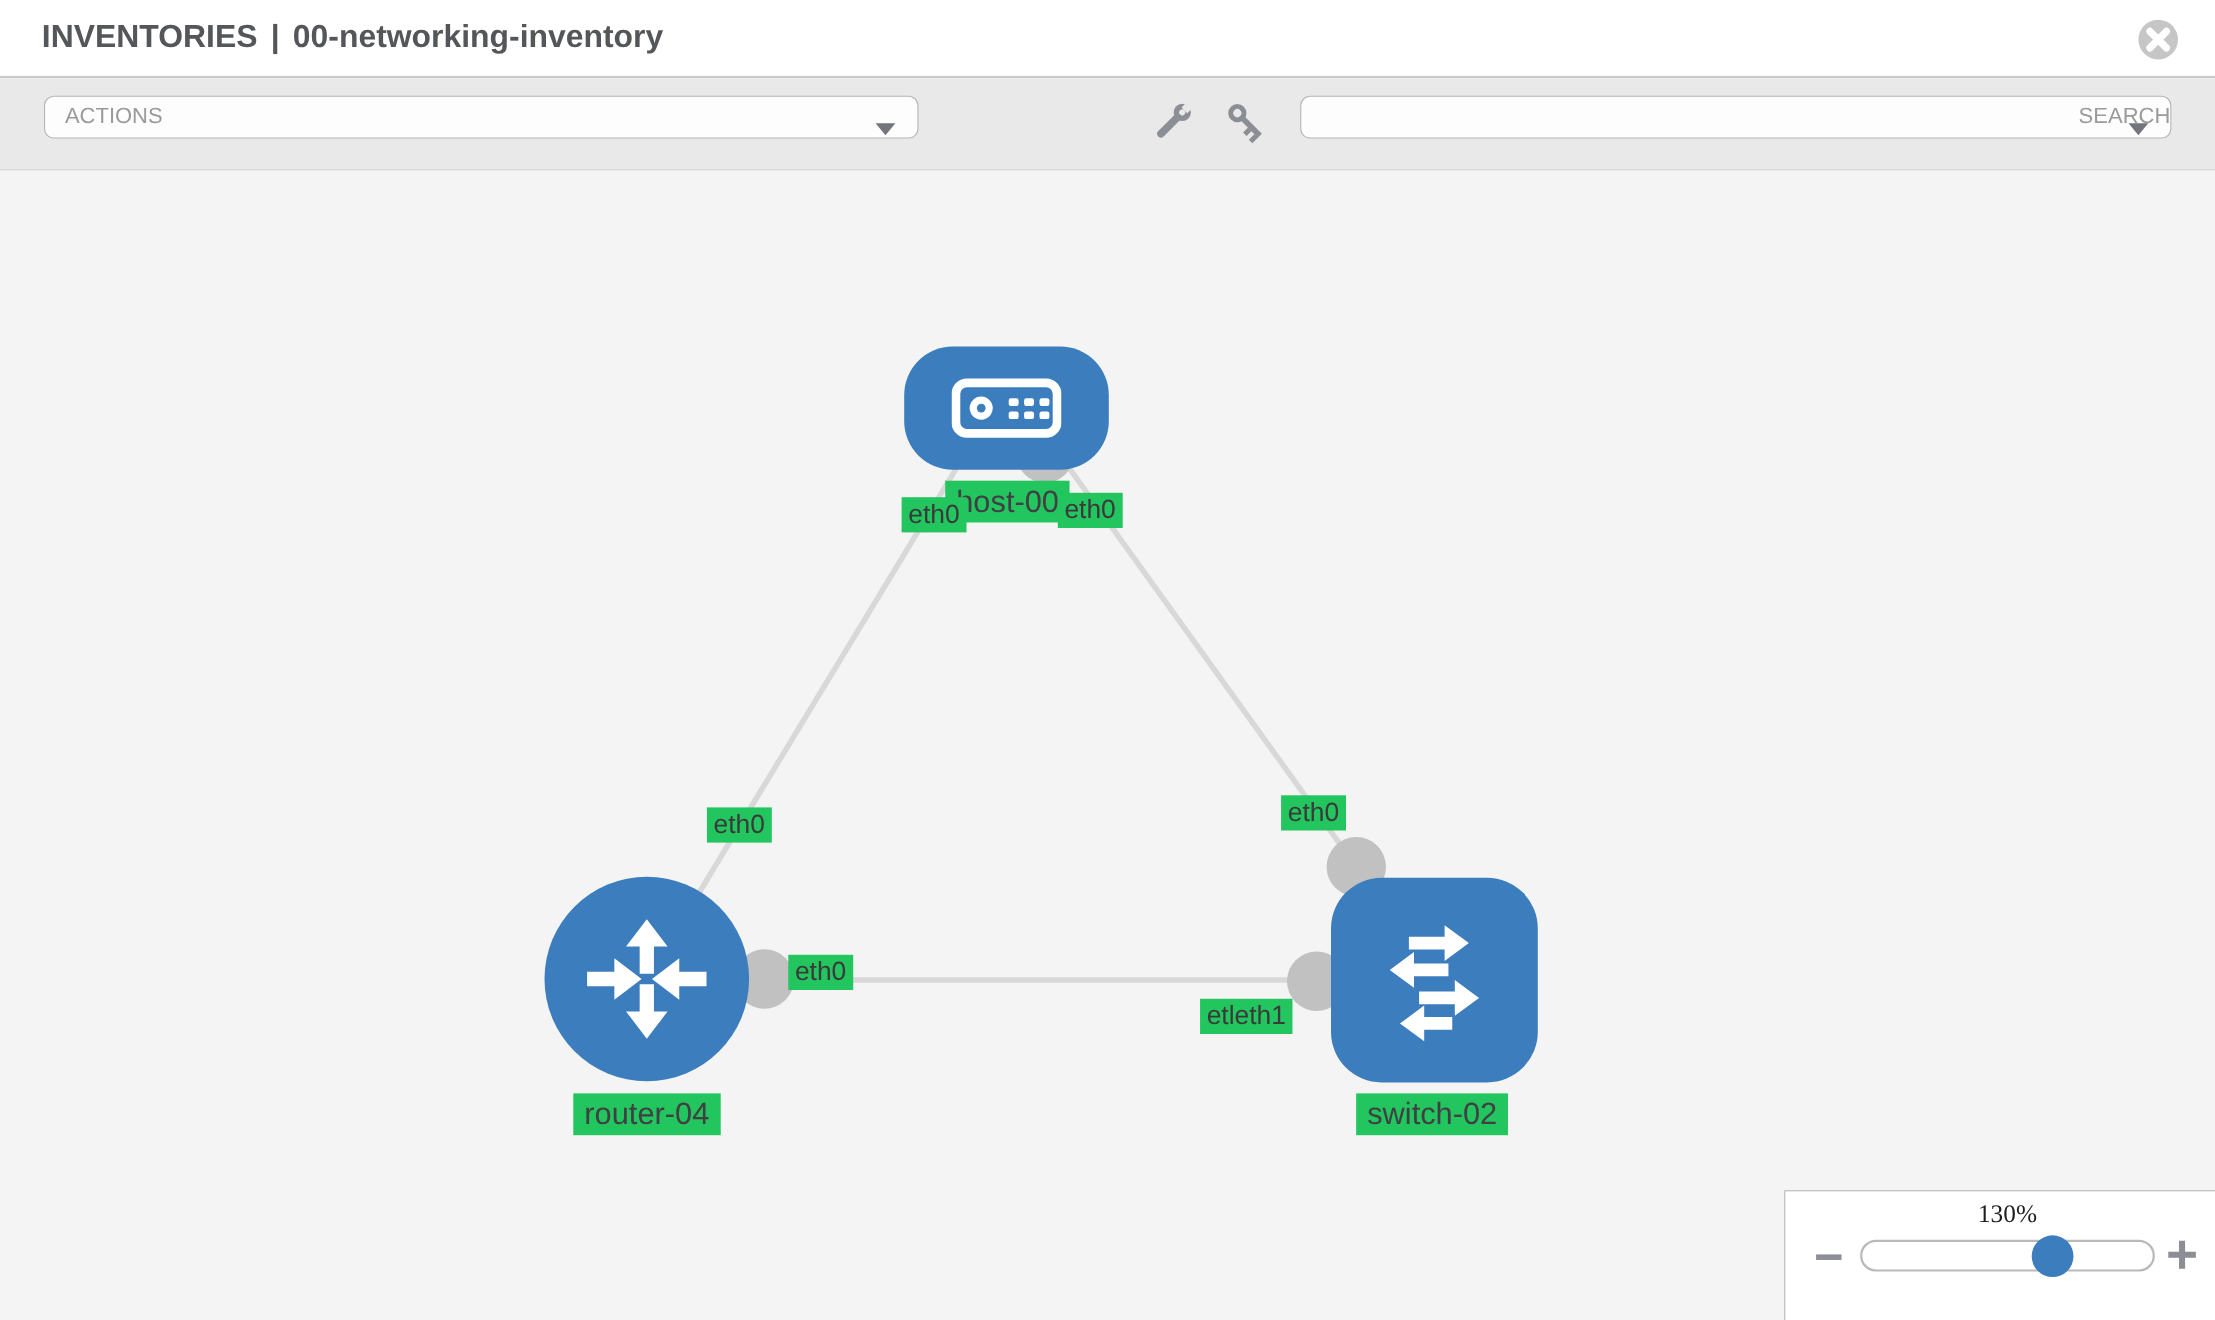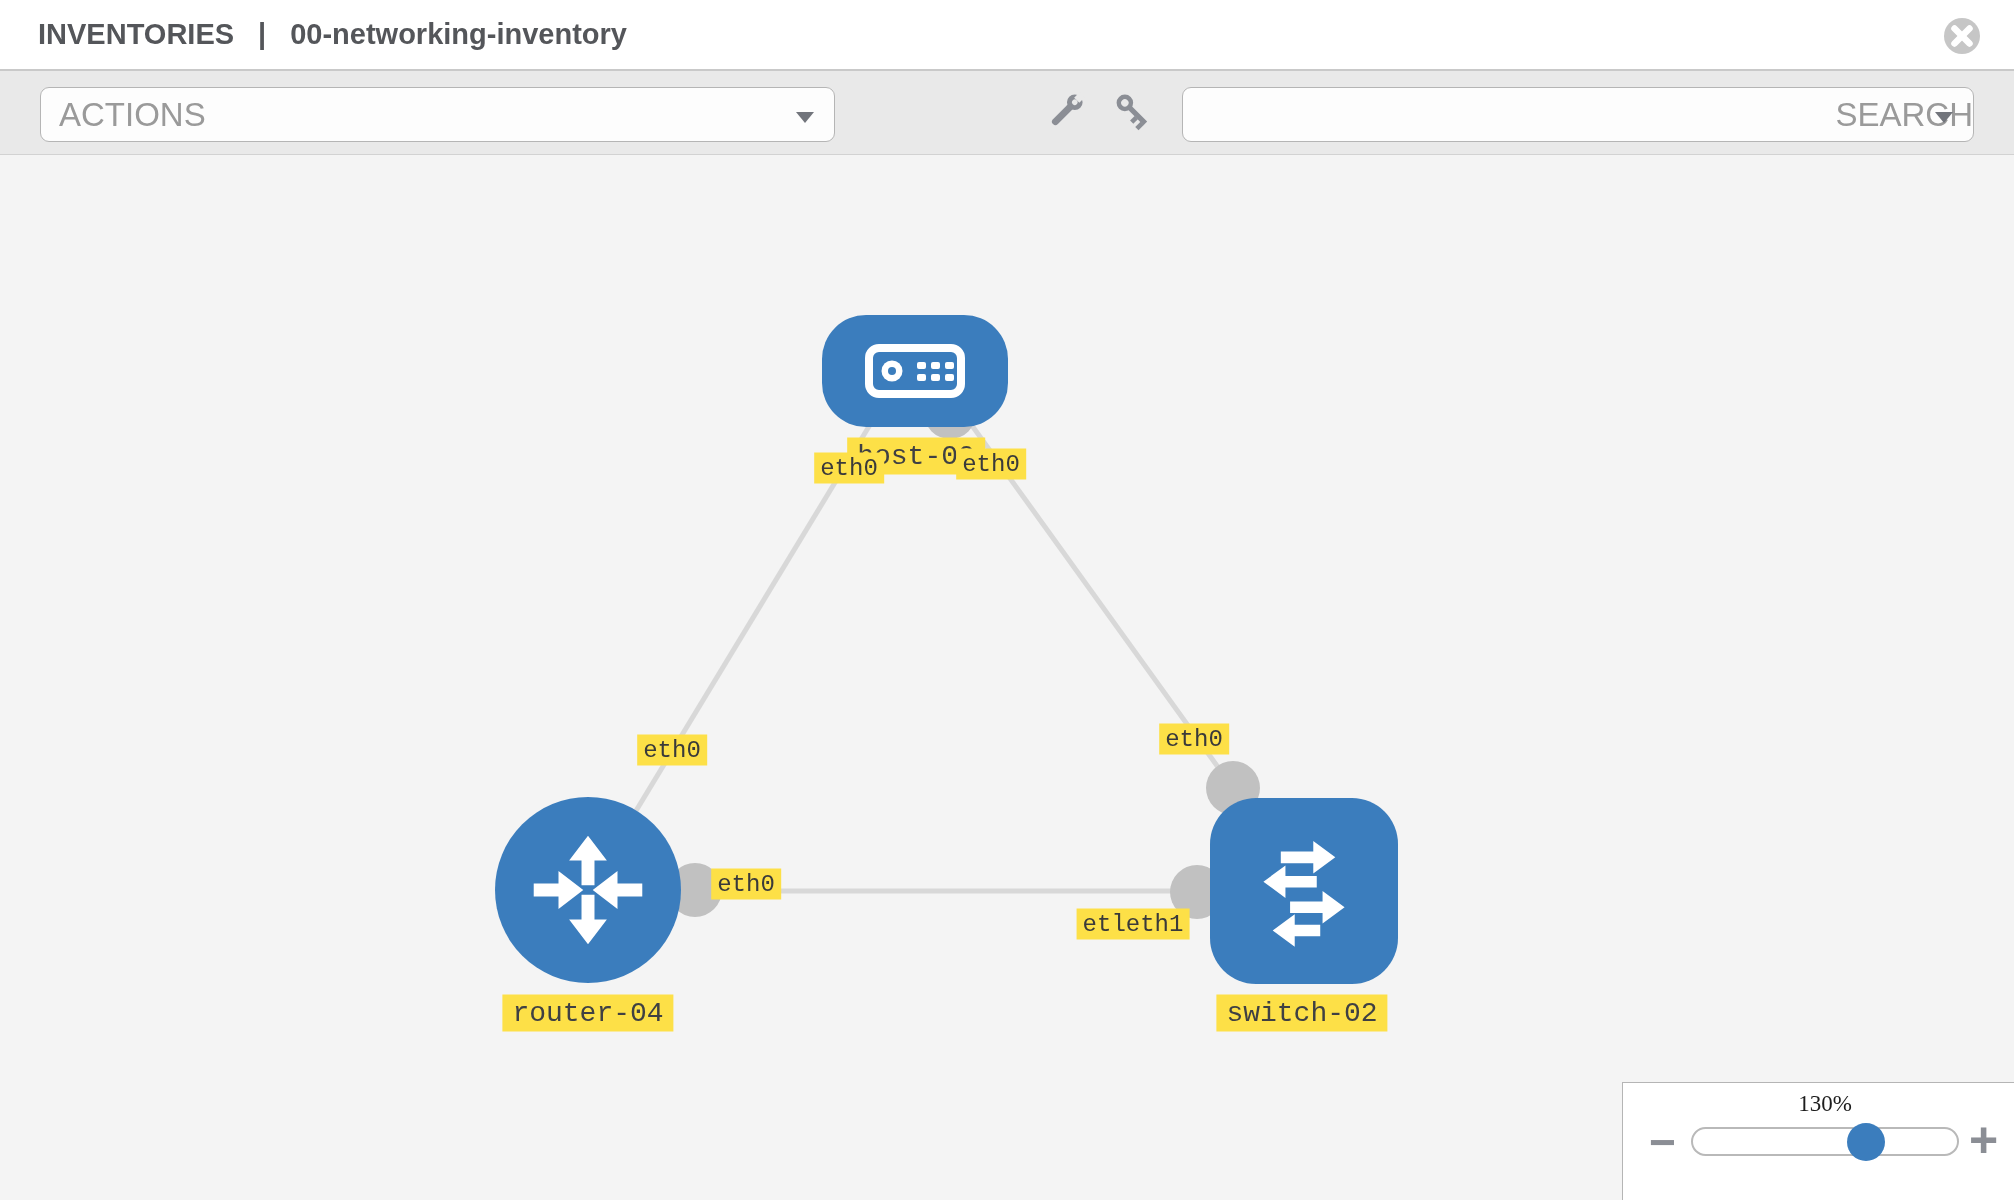--- a/index.html
+++ b/index.html
@@ -2,51 +2,51 @@
 <html><head>
 <meta charset="utf-8">
 <style>
   * { margin:0; padding:0; box-sizing:border-box; }
   html,body { width:2014px; height:1200px; overflow:hidden;
     font-family:"Liberation Sans", sans-serif; background:#fff; }
 
   
   .header { position:relative; height:71px; background:#ffffff;
     border-bottom:2px solid #c9c9c9; display:flex; align-items:center; padding-left:38px; }
-  .title { font-size:29px; font-weight:700; color:#54565a; display:flex; gap:24px; }
+  .title { font-size:29px; font-weight:700; color:#54565a; display:flex; gap:12px; }
   .close-btn { position:absolute; right:32px; top:16px; width:40px; height:40px;
     cursor:pointer; }
 
   
   .toolbar { position:relative; height:84px; background:#e9e9e9;
     border-bottom:1px solid #d2d2d2; }
-  .combo { position:absolute; top:16px; height:55px; background:#fdfdfd;
+  .combo { position:absolute; top:16px; height:39px; background:#fdfdfd;
     border:1px solid #b5b5b5; border-radius:9px; display:flex; align-items:center;
-    padding-left:18px; font-size:33px; color:#9a9a9a; cursor:pointer; }
+    padding-left:18px; font-size:20px; color:#9a9a9a; cursor:pointer; }
   .combo .caret { position:absolute; right:20px; top:24px; width:0; height:0;
     border-left:9px solid transparent; border-right:9px solid transparent;
     border-top:11px solid #72757c; }
   .combo.actions { left:40px; width:795px; }
   .combo.search  { left:1182px; width:792px;justify-content:flex-end; }
   .tool-icon { position:absolute; top:88px; width:46px; height:46px; cursor:pointer; }
   .tool-icon.wrench { left:1043px; top:17px; }
   .tool-icon.key    { left:1110px; top:17px; }
 
   
   .canvas { position:relative; height:1045px; background:#f4f4f4; overflow:hidden; }
   .topo-svg { position:absolute; left:0; top:0; }
 
   .node { position:absolute; background:#3b7dbd; display:flex;
     align-items:center; justify-content:center; cursor:pointer; }
   .node.host   { left:822px;  top:160px; width:186px; height:112px; border-radius:44px; }
   .node.router { left:495px;  top:642px; width:186px; height:186px; border-radius:50%; }
   .node.switch { left:1210px; top:643px; width:188px; height:186px; border-radius:46px; }
 
-  .lbl { position:absolute; transform:translate(-50%,-50%); background:#fde047;
-    white-space:nowrap;font-family:Liberation Mono, monospace; }
+  .lbl { position:absolute; transform:translate(-50%,-50%); background:#22c55e;
+    white-space:nowrap; }
   .node-lbl { font-size:28px; color:#3f4043; padding:3px 10px; }
   .if-lbl   { font-size:24px; color:#3a3a3a; padding:2px 6px; }
 
   
   .zoom-panel { position:absolute; left:1622px; top:927px; width:396px; height:120px;
     background:#ffffff; border:1px solid #b5b5b5; }
   .zoom-pct { position:absolute; left:68px; top:8px; width:268px; text-align:center;
     font-size:23px; color:#1d1d1d;font-family:Liberation Serif, serif; }
   .zoom-minus, .zoom-plus { position:absolute; font-weight:700; color:#8b8e95;
     cursor:pointer; line-height:1; }

